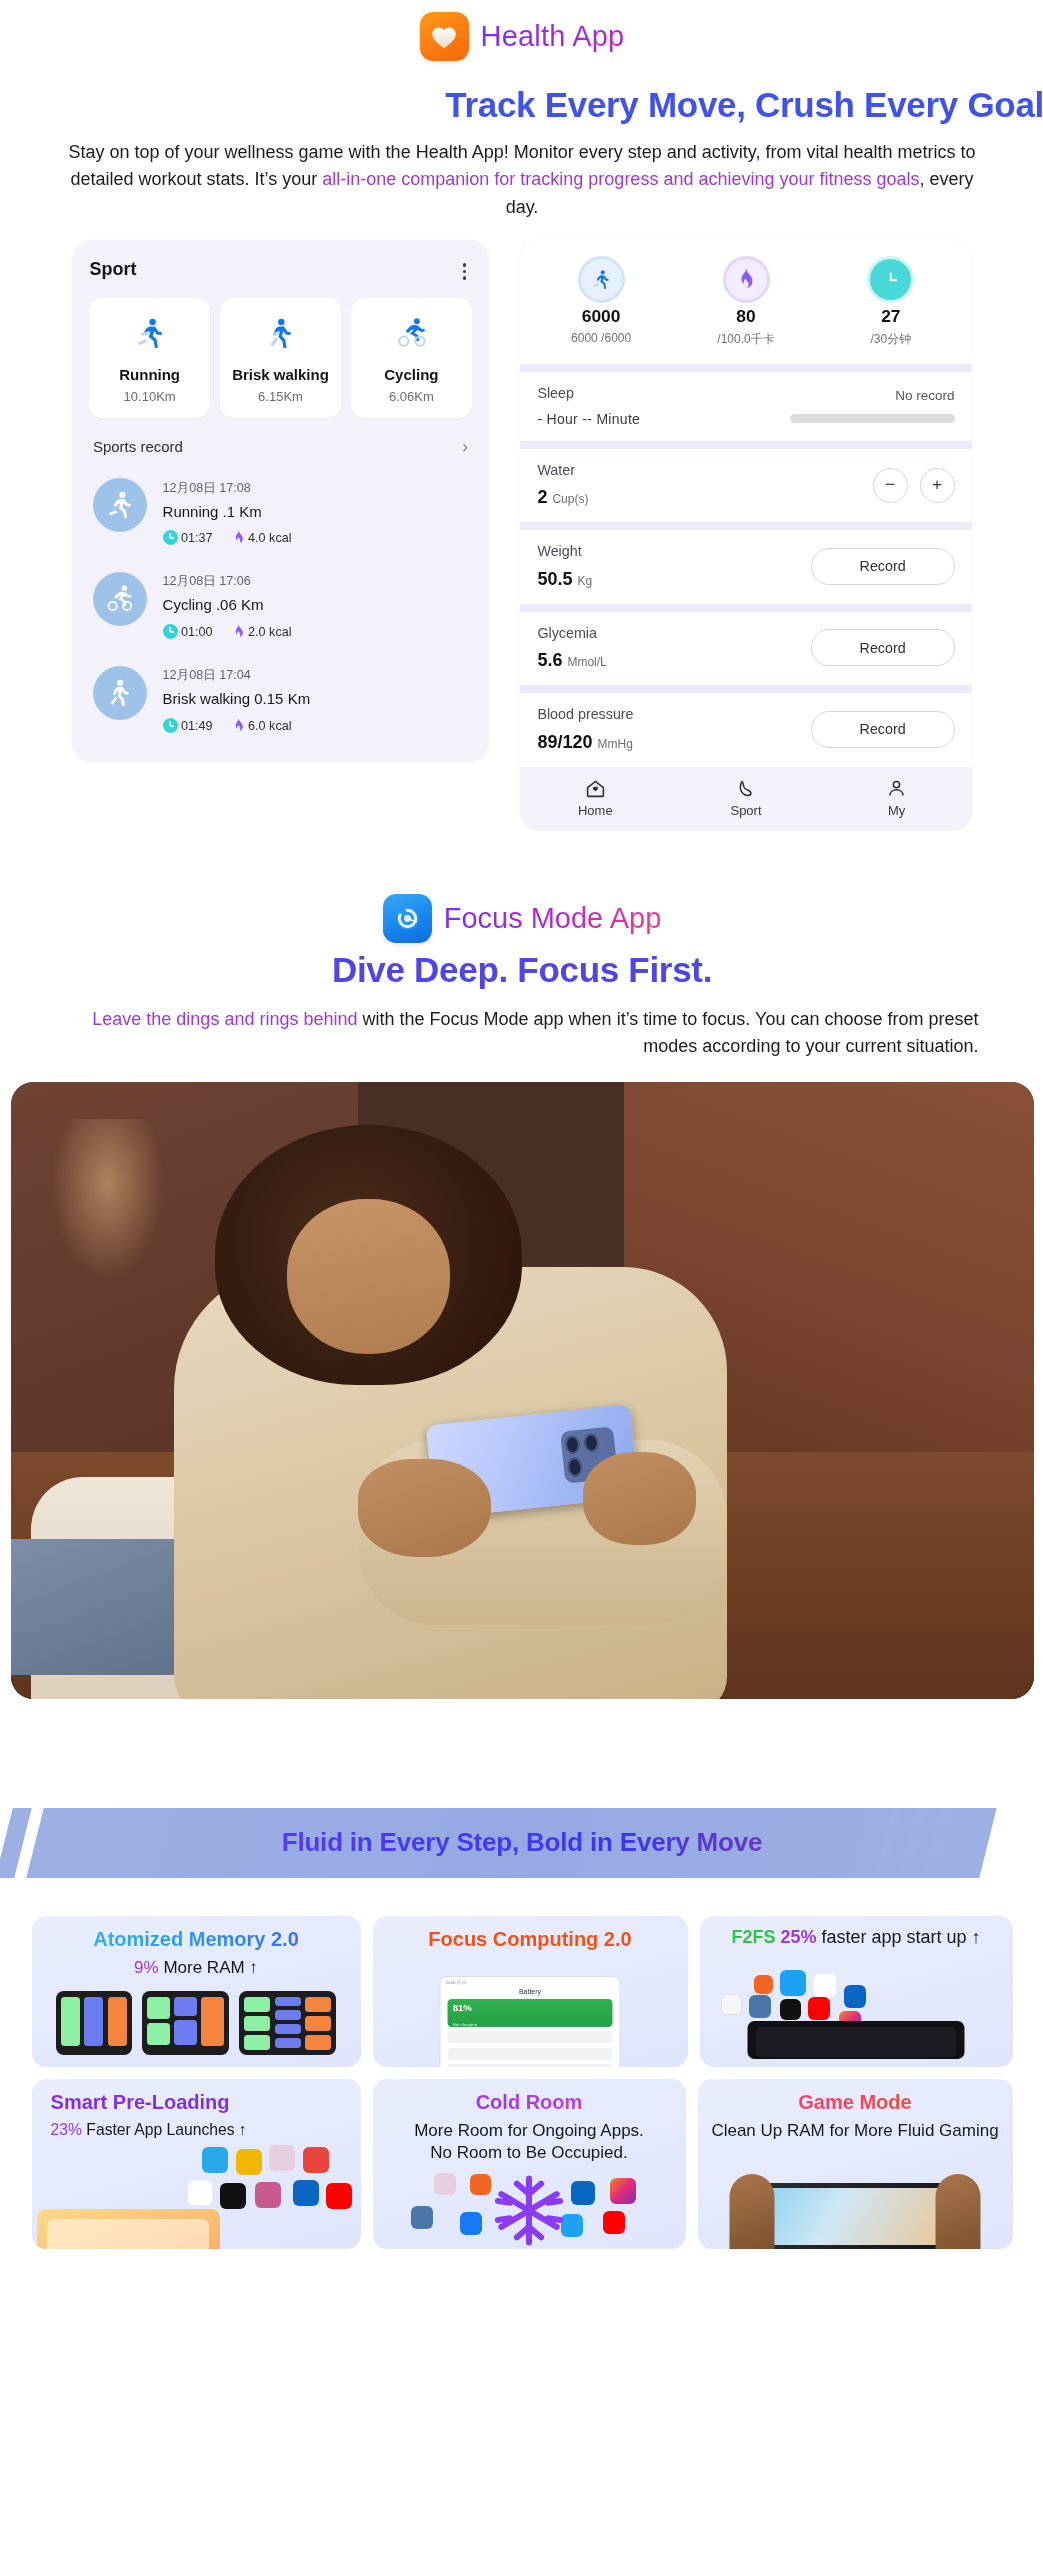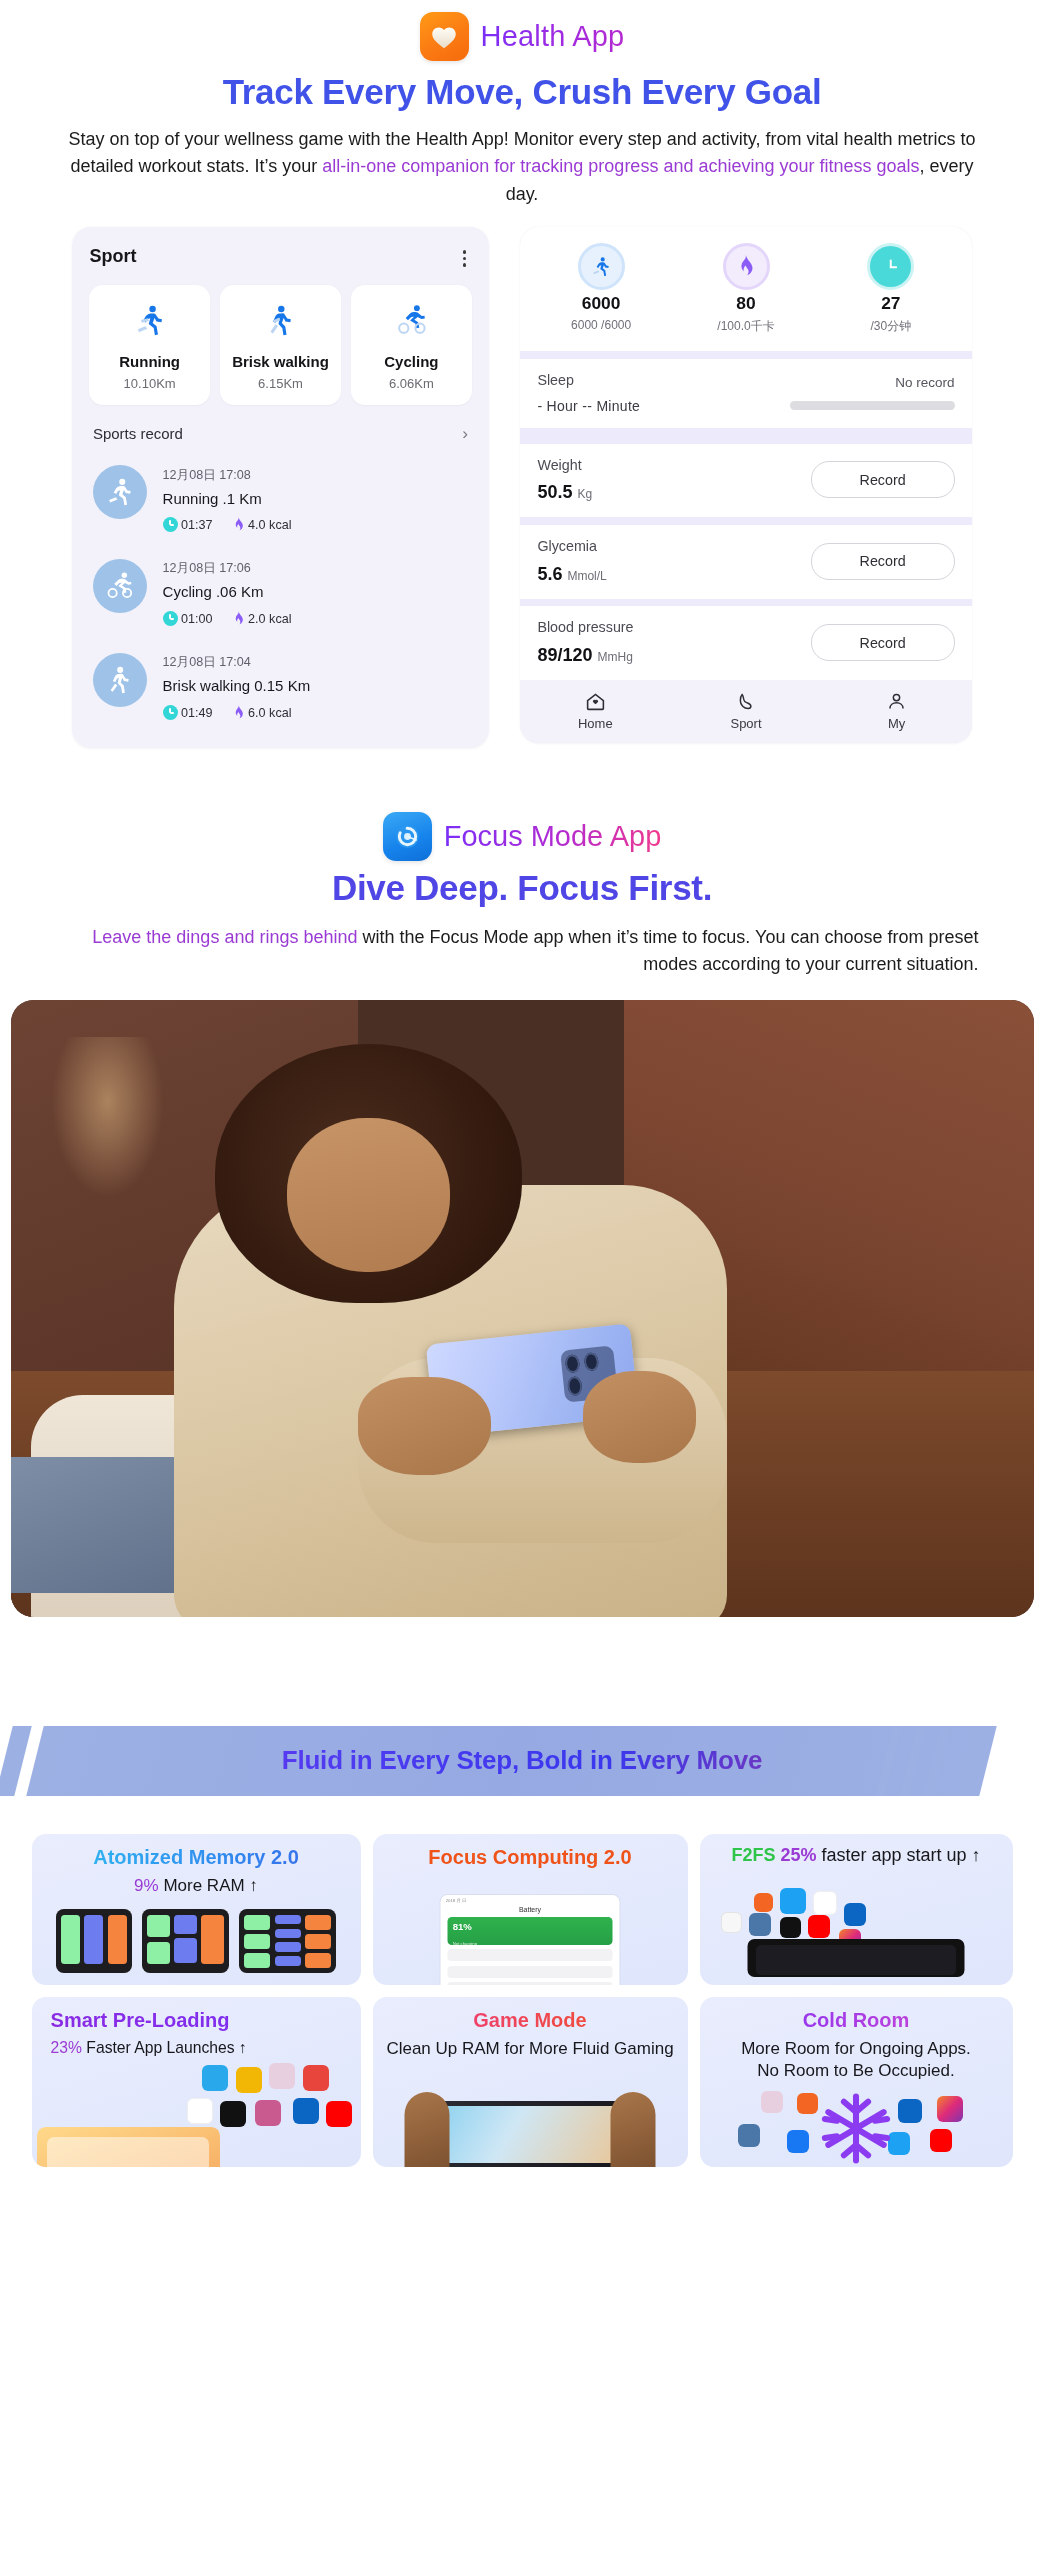--- a/index.html
+++ b/index.html
@@ -22,22 +22,22 @@
     display: flex; align-items: center; justify-content: center;
     box-shadow: 0 1.7px 4.3px rgba(0,0,0,.10);
   }
   .app-icon-health svg { width: 30px; height: 30px; display: block; }
   .app-name-health {
     font-size: 29px; font-weight: 400; letter-spacing: 0.2px;
     background: linear-gradient(90deg,#7b2ff7 0%,#a02ae0 55%,#b42ad0 100%);
     -webkit-background-clip: text; background-clip: text; color: transparent;
   }
   .headline {
-    text-align: center; font-size: 35px; font-weight: 700;
-    color: #4052e8; letter-spacing: -0.3px; margin-top: 11px;
+    text-align: right; font-size: 35px; font-weight: 700;
+    color: #4052e8; letter-spacing: -0.3px; margin-top: 24px;
   }
   .lede {
     width: 922px; margin: 14px auto 0; text-align: center;
     font-size: 18px; line-height: 1.52; color: #1c1c1c;
   }
   .lede .hl { color: #9a3bd4; }
 
   
   .phones {
     display: flex; justify-content: center; align-items: flex-start;
@@ -499,20 +499,34 @@
         </div>
         <div class="sleep-right">
           <div class="norec">No record</div>
           <div class="bar"></div>
         </div>
       </div>
     </div>
 
     <div class="hc-gap"></div>
 
+    <div class="hc-sec hrow">
+      <div class="hrow-flex">
+        <div>
+          <div class="hlabel">Water</div>
+          <div class="hval">
+            <span>2</span> <em>Cup(s)</em>
+          </div>
+        </div>
+        <div class="stepper">
+          <div class="round-btn">−</div>
+          <div class="round-btn">+</div>
+        </div>
+      </div>
+    </div>
 
     <div class="hc-gap"></div>
 
     <div class="hc-sec hrow">
       <div class="hrow-flex">
         <div>
           <div class="hlabel">Weight</div>
           <div class="hval">
             <span>50.5</span> <em>Kg</em>
           </div>
@@ -735,32 +749,20 @@
         <div class="aic" style="left:204px;top:3.5px;width:26px;height:26px;background:#f2b705"></div>
         <div class="aic" style="left:237px;top:0;width:26px;height:26px;background:#e8cfe0"></div>
         <div class="aic" style="left:271px;top:1.7px;width:26px;height:26px;background:#e8453c"></div>
         <div class="aic" style="left:155px;top:35px;width:26px;height:26px;background:#fff;border:0.9px solid #eee"></div>
         <div class="aic" style="left:188px;top:38px;width:26px;height:26px;background:#111"></div>
         <div class="aic" style="left:223px;top:37px;width:26px;height:26px;background:#c85a8f"></div>
         <div class="aic" style="left:261px;top:35px;width:26px;height:26px;background:#0a66c2"></div>
         <div class="aic" style="left:294px;top:38px;width:26px;height:26px;background:#ff0000"></div>
         <div class="aic" style="left:5.2px;bottom:0;width:183px;height:40px;border-radius:8.7px 8.7px 0 0;background:linear-gradient(160deg,#ffd98a,#f7b267)"></div>
         <div class="aic" style="left:15.7px;bottom:0;width:162px;height:30px;border-radius:7px 7px 0 0;background:#fff;opacity:.5"></div>
-      </div>
-    </div>
-
-    <div class="fcard c-game">
-      <h4>Game Mode</h4>
-      <div class="fsub">Clean Up RAM for More Fluid Gaming</div>
-      <div class="hands">
-        <div class="hgame">
-            <div class="hscreen"></div>
-          </div>
-        <div class="thumb" style="left:5.2px"></div>
-        <div class="thumb" style="right:5.2px"></div>
       </div>
     </div>
 
     <div class="fcard c-cold">
       <h4>Cold Room</h4>
       <div class="fsub" style="white-space:pre-line">More Room for Ongoing Apps.
 No Room to Be Occupied.</div>
       <div class="cloud" style="height:80px">
         <div class="aic" style="left:61px;top:3.5px;width:22.6px;height:22.6px;background:#e8cfe0"></div>
         <div class="aic" style="left:97px;top:5.2px;width:21px;height:21px;background:#f26522"></div>
@@ -781,15 +783,27 @@
               <path d="M48 62 L62 74"></path>
             <path d="M26 34 L12 32"></path>
               <path d="M70 52 L84 54"></path>
             <path d="M70 34 L84 32"></path>
               <path d="M26 52 L12 54"></path>
           </g>
         </svg>
       </div>
     </div>
 
+    <div class="fcard c-game">
+      <h4>Game Mode</h4>
+      <div class="fsub">Clean Up RAM for More Fluid Gaming</div>
+      <div class="hands">
+        <div class="hgame">
+            <div class="hscreen"></div>
+          </div>
+        <div class="thumb" style="left:5.2px"></div>
+        <div class="thumb" style="right:5.2px"></div>
+      </div>
+    </div>
+
   </div>
 </div>
 
 
 </body></html>

